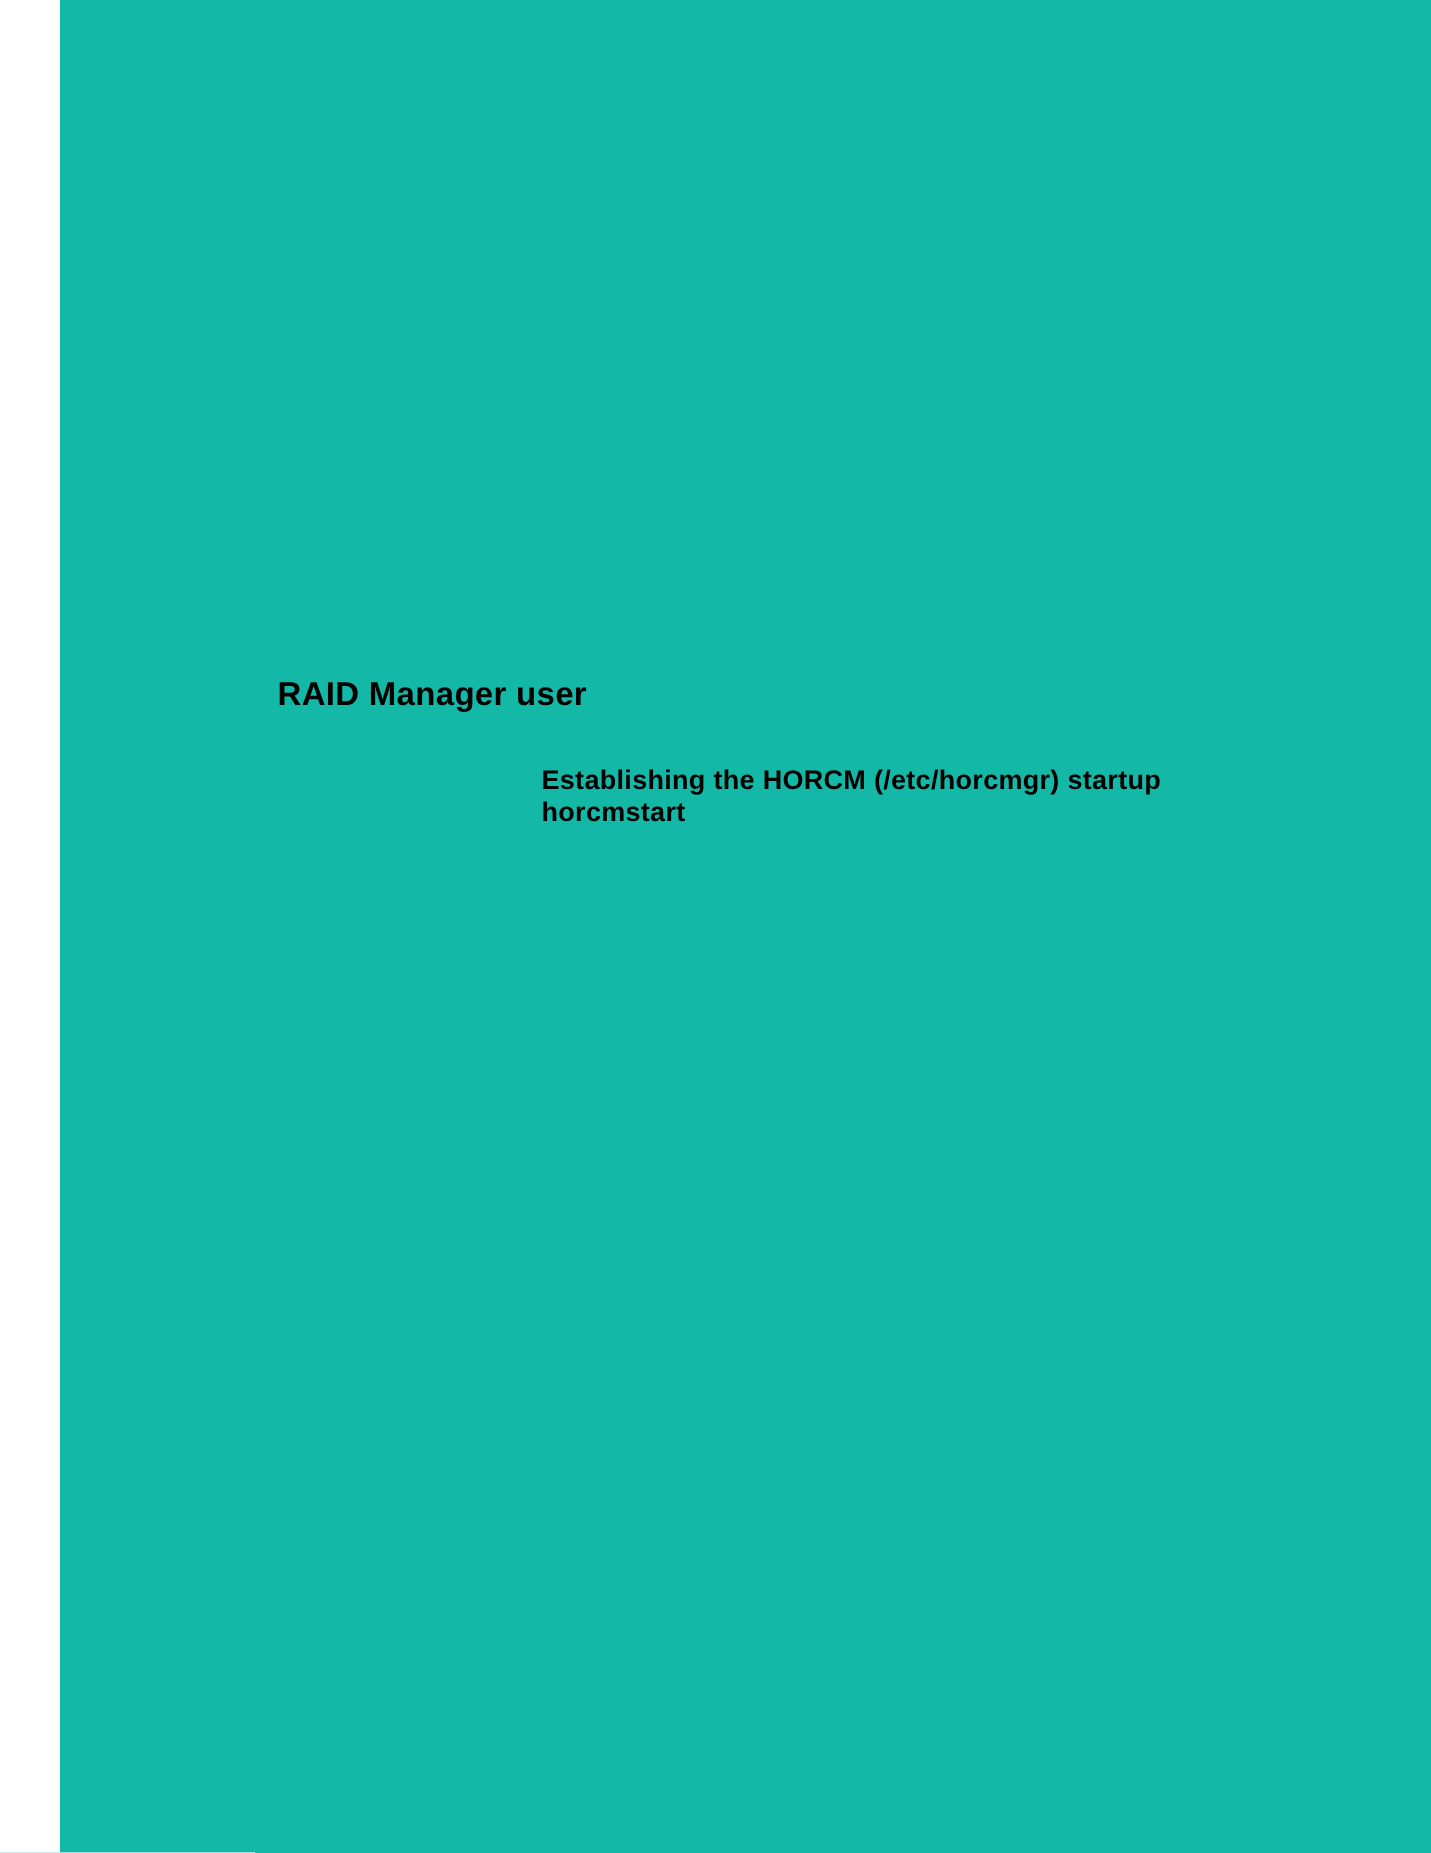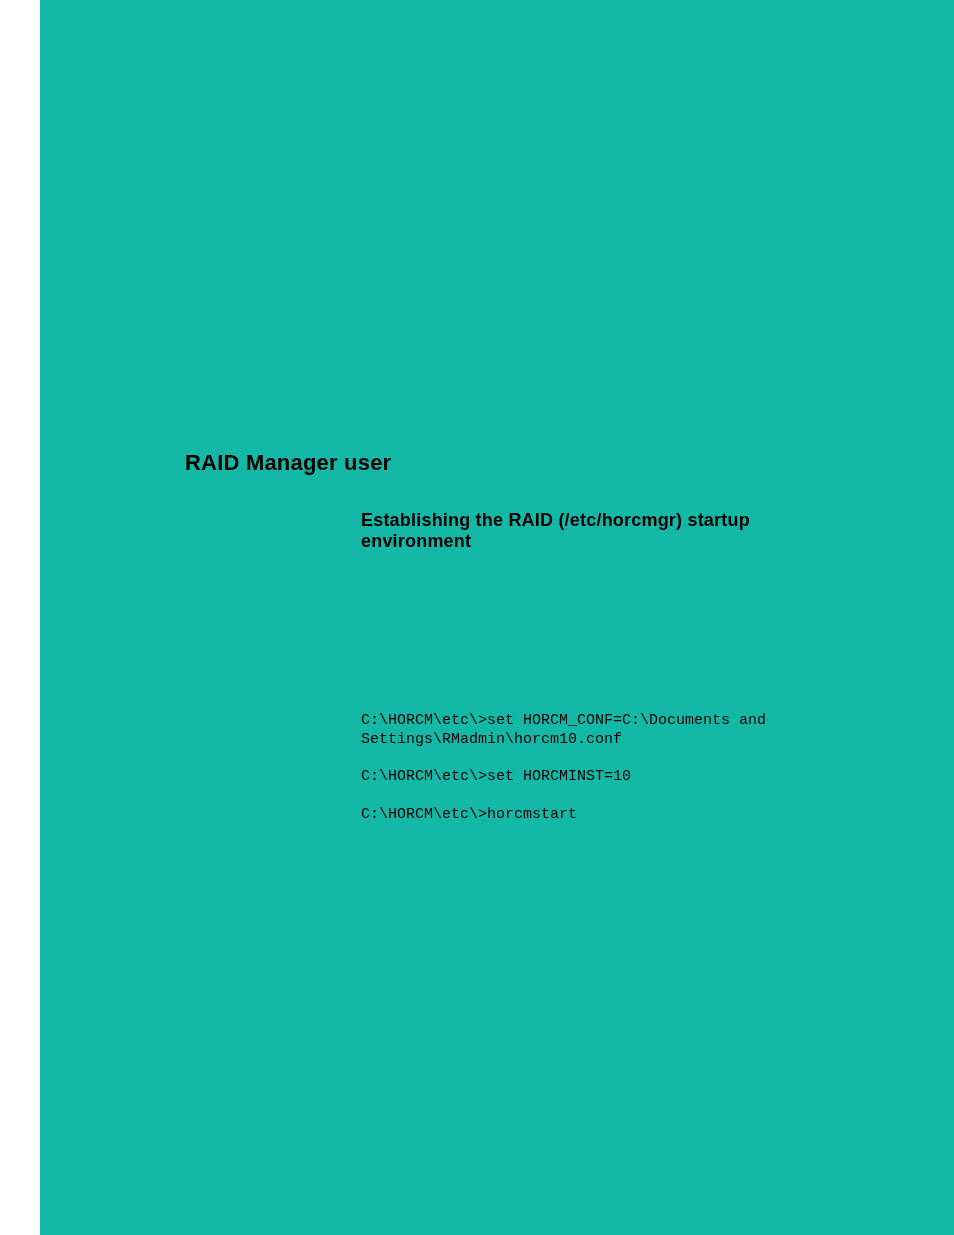--- a/index.html
+++ b/index.html
@@ -58,22 +58,16 @@
     color: #000;
     float: right;
   }
 </style>
 </head>
 <body>
 
 <div class="page">
   <div class="content">
     <div class="h1">RAID Manager user</div>
-    <div class="h2">Establishing the RAID (/etc/horcmgr) startup environment</div>
-    <div class="code-block"><span>C:\HORCM\etc\&gt;set HORCM_CONF=C:\Documents and</span>
-<span>Settings\RMadmin\horcm10.conf</span>
-
-<span>C:\HORCM\etc\&gt;set HORCMINST=10</span>
-
-<span>C:\HORCM\etc\&gt;horcmstart</span></div>
+    <div class="h2">Establishing the HORCM (/etc/horcmgr) startup horcmstart</div>
   </div>
 
 </div>
 
 </body></html>

